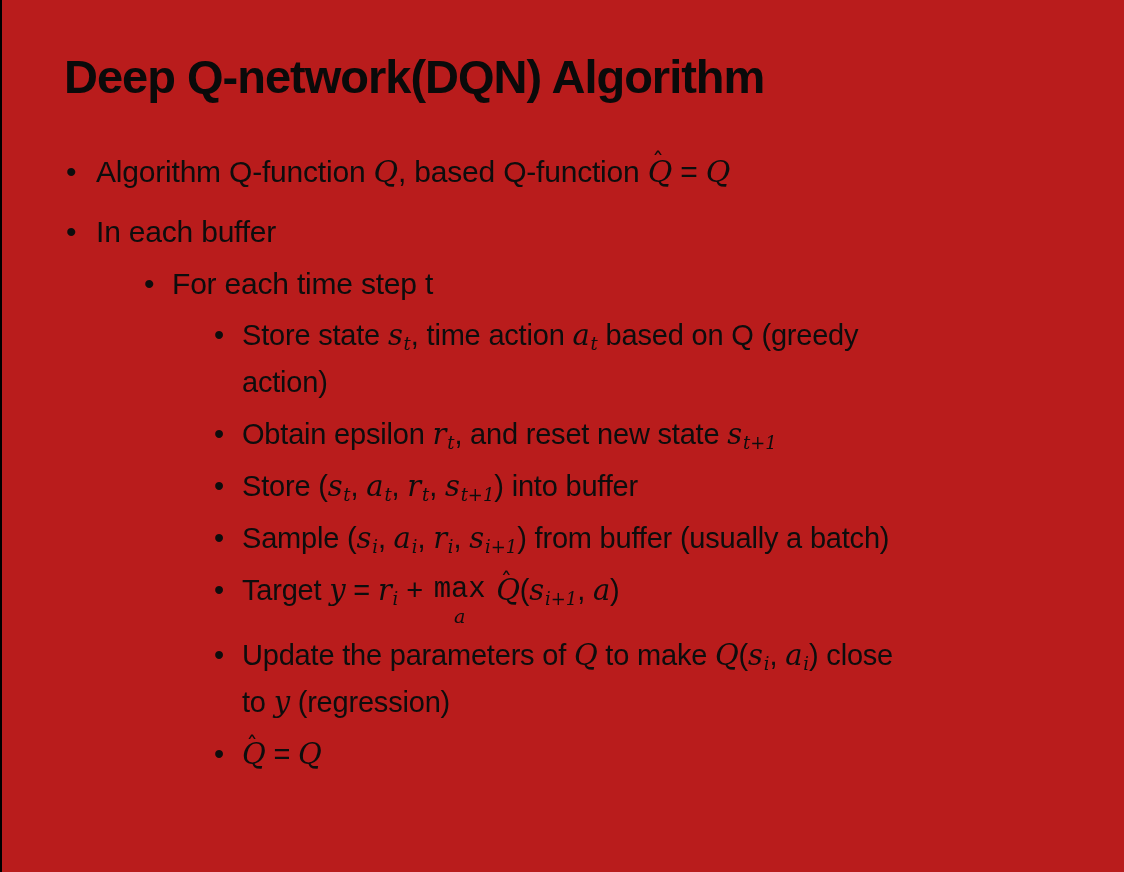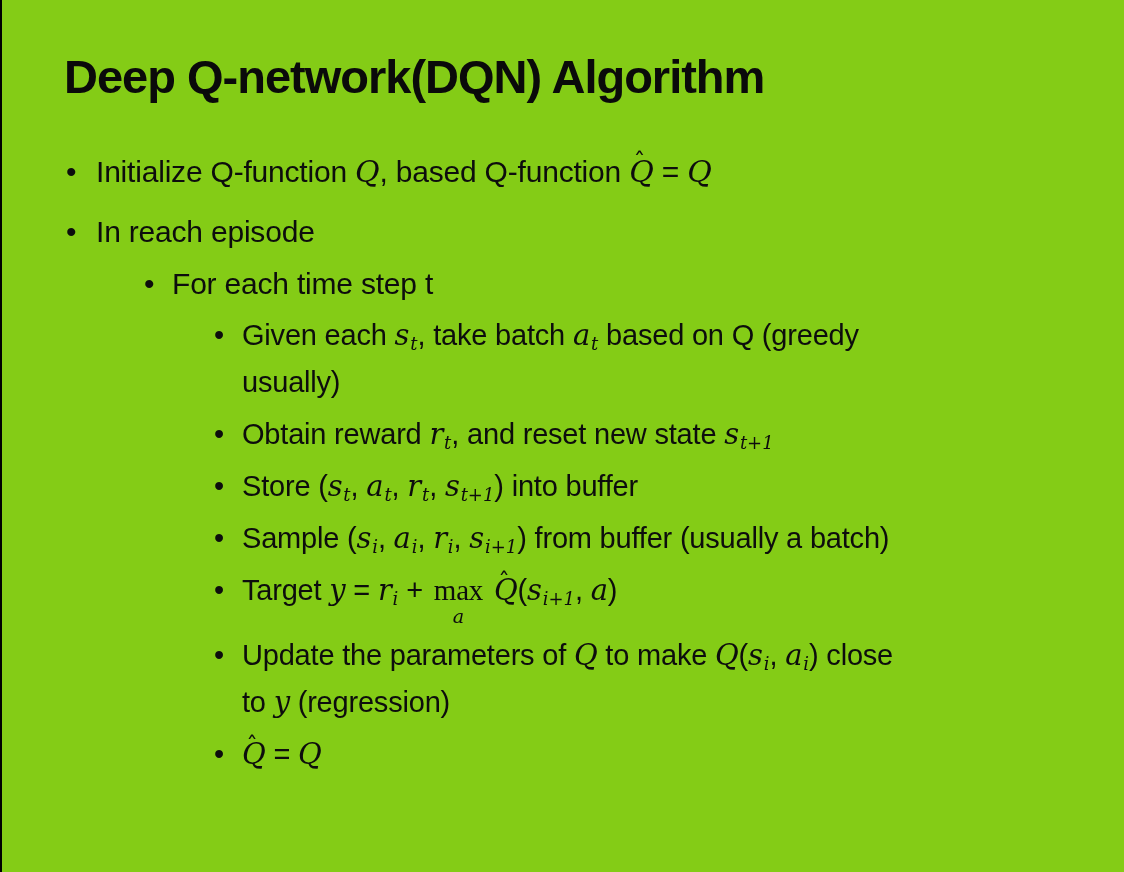--- a/index.html
+++ b/index.html
@@ -1,21 +1,21 @@
 <!DOCTYPE html>
 <html><head>
 <meta charset="utf-8">
 <style>
   html, body { margin: 0; padding: 0; background: #ffffff; }
   .slide {
     position: relative;
     width: 1124px;
     height: 872px;
     box-sizing: border-box;
-    background: #84cc16;
+    background: #b91c1c;
     border-left: 2px solid #000000;
     overflow: hidden;
     font-family: "Liberation Sans", "DejaVu Sans", sans-serif;
     color: #0d0d0d;
   }
   .title {
     margin: 0;
     padding: 50px 0 0 62px;
     font-size: 47px;
     line-height: 54px;
@@ -59,48 +59,48 @@
     font-family: "DejaVu Sans", sans-serif;
     line-height: 1;
   }
   .munder {
     display: inline-block;
     text-align: center;
     line-height: 1.05;
     vertical-align: -0.78em;
     padding: 0 3px;
   }
-  .mu-b { display: block; font-family: Liberation Serif, serif; }
+  .mu-b { display: block; font-family: Liberation Mono, monospace; }
   .mu-u { display: block; font-size: 0.66em; margin-top: 1px; }
 </style>
 </head>
 <body>
 
 <div class="slide">
   <h1 class="title">Deep Q-network(DQN) Algorithm</h1>
   <ul class="bullets" id="bullets">
       <li class="b l1">
         <span class="mk">•</span>
-        <span class="ct"><span class="tx">Initialize Q-function </span><span class="mwrap"><span class="mi">Q</span></span><span class="tx">, based Q-function </span><span class="mhat"><span class="hm">ˆ</span><span class="mi">Q</span></span><span class="tx"> = </span><span class="mwrap"><span class="mi">Q</span></span></span>
+        <span class="ct"><span class="tx">Algorithm Q-function </span><span class="mwrap"><span class="mi">Q</span></span><span class="tx">, based Q-function </span><span class="mhat"><span class="hm">ˆ</span><span class="mi">Q</span></span><span class="tx"> = </span><span class="mwrap"><span class="mi">Q</span></span></span>
       </li>
       <li class="b l1">
         <span class="mk">•</span>
-        <span class="ct"><span class="tx">In reach episode</span></span>
+        <span class="ct"><span class="tx">In each buffer</span></span>
       </li>
       <li class="b l2">
         <span class="mk">•</span>
         <span class="ct"><span class="tx">For each time step t</span></span>
       </li>
       <li class="b l3">
         <span class="mk">•</span>
-        <span class="ct"><span class="tx">Given each </span><span class="mwrap"><span class="mi">s</span><sub class="msub mi">t</sub></span><span class="tx">, take batch </span><span class="mwrap"><span class="mi">a</span><sub class="msub mi">t</sub></span><span class="tx"> based on Q (greedy</span><br><span class="tx">usually)</span></span>
+        <span class="ct"><span class="tx">Store state </span><span class="mwrap"><span class="mi">s</span><sub class="msub mi">t</sub></span><span class="tx">, time action </span><span class="mwrap"><span class="mi">a</span><sub class="msub mi">t</sub></span><span class="tx"> based on Q (greedy</span><br><span class="tx">action)</span></span>
       </li>
       <li class="b l3">
         <span class="mk">•</span>
-        <span class="ct"><span class="tx">Obtain reward </span><span class="mwrap"><span class="mi">r</span><sub class="msub mi">t</sub></span><span class="tx">, and reset new state </span><span class="mwrap"><span class="mi">s</span><sub class="msub mi">t+1</sub></span></span>
+        <span class="ct"><span class="tx">Obtain epsilon </span><span class="mwrap"><span class="mi">r</span><sub class="msub mi">t</sub></span><span class="tx">, and reset new state </span><span class="mwrap"><span class="mi">s</span><sub class="msub mi">t+1</sub></span></span>
       </li>
       <li class="b l3">
         <span class="mk">•</span>
         <span class="ct"><span class="tx">Store (</span><span class="mwrap"><span class="mi">s</span><sub class="msub mi">t</sub></span><span class="tx">, </span><span class="mwrap"><span class="mi">a</span><sub class="msub mi">t</sub></span><span class="tx">, </span><span class="mwrap"><span class="mi">r</span><sub class="msub mi">t</sub></span><span class="tx">, </span><span class="mwrap"><span class="mi">s</span><sub class="msub mi">t+1</sub></span><span class="tx">) into buffer</span></span>
       </li>
       <li class="b l3">
         <span class="mk">•</span>
         <span class="ct"><span class="tx">Sample (</span><span class="mwrap"><span class="mi">s</span><sub class="msub mi">i</sub></span><span class="tx">, </span><span class="mwrap"><span class="mi">a</span><sub class="msub mi">i</sub></span><span class="tx">, </span><span class="mwrap"><span class="mi">r</span><sub class="msub mi">i</sub></span><span class="tx">, </span><span class="mwrap"><span class="mi">s</span><sub class="msub mi">i+1</sub></span><span class="tx">) from buffer (usually a batch)</span></span>
       </li>
       <li class="b l3">

